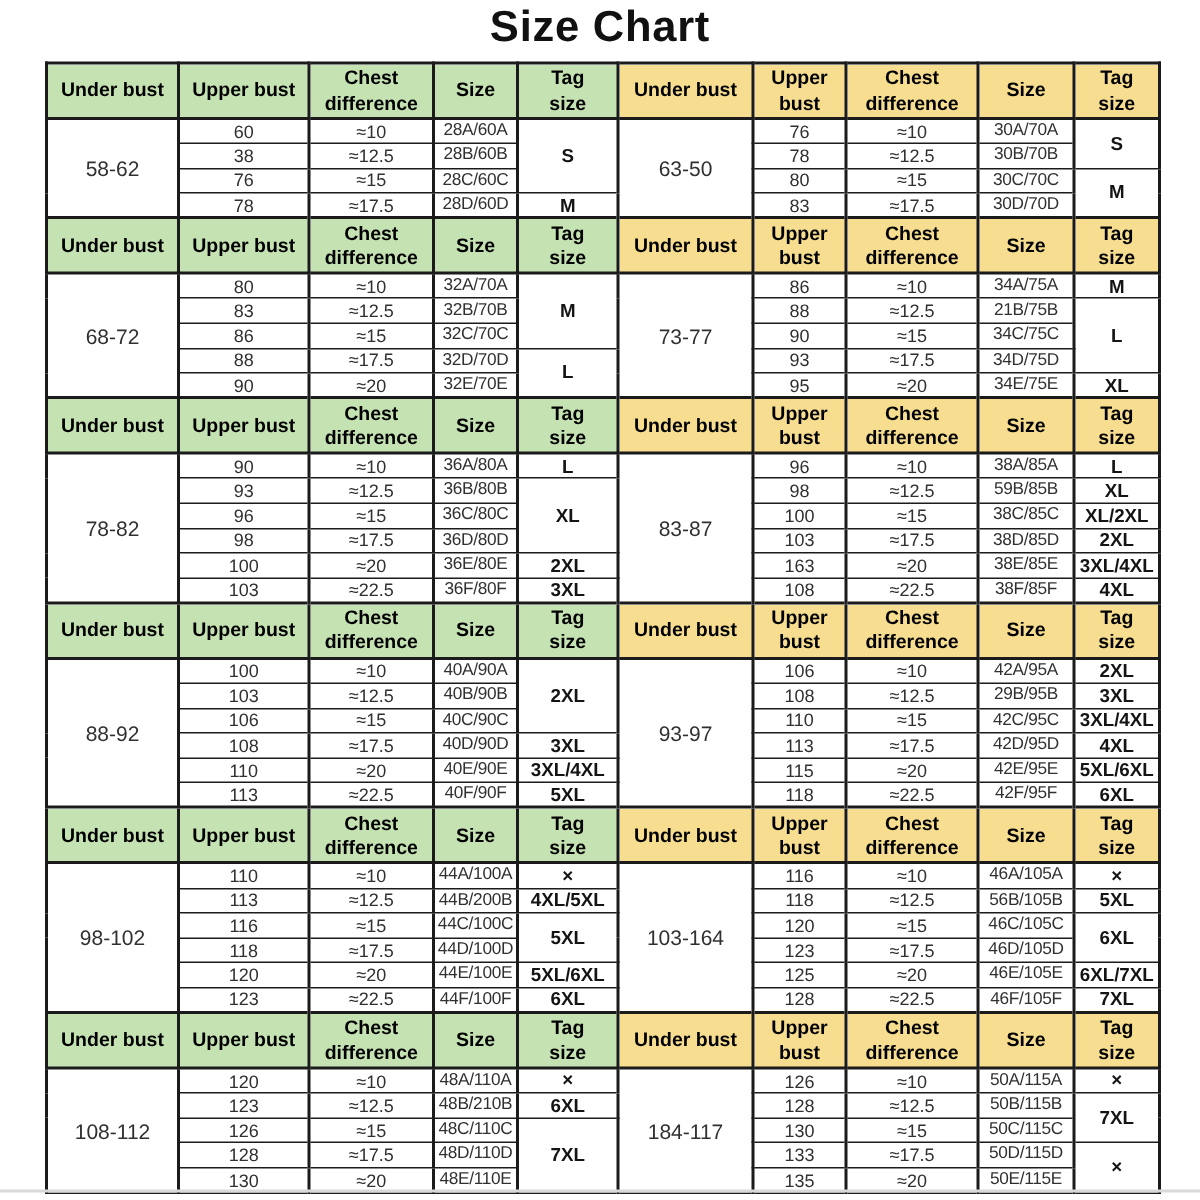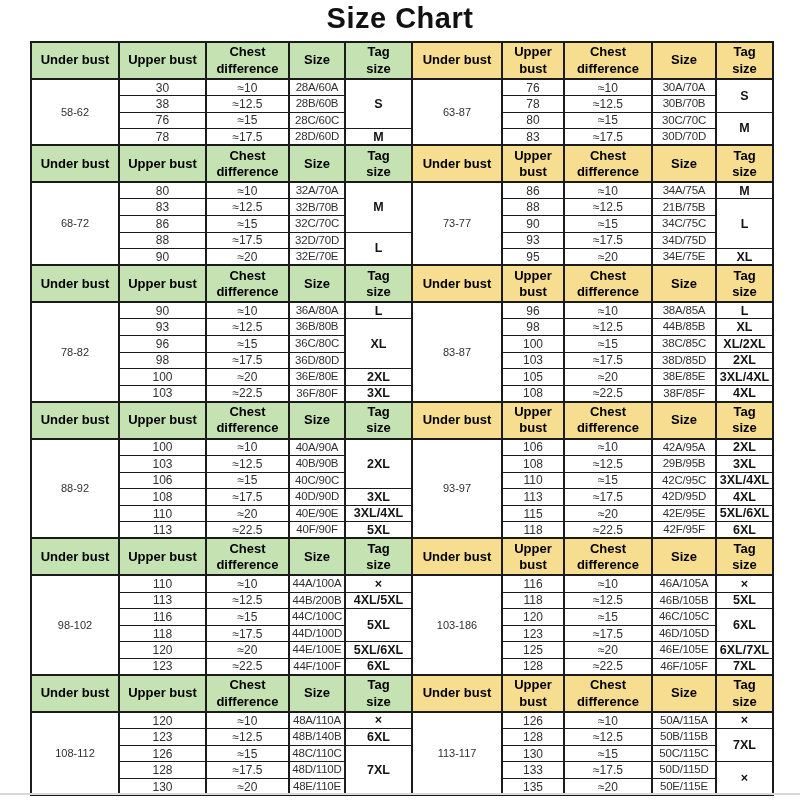--- a/index.html
+++ b/index.html
@@ -11,21 +11,21 @@
   table{border-collapse:collapse;table-layout:fixed;width:742px;}
   th,td{border:1px solid #1b1b1b;border-left-width:2px;border-right-width:2px;
         padding:0 1px;text-align:center;vertical-align:middle;overflow:hidden;}
   tr.hrow{height:37px;}
   tr.drow{height:16.6px;}
   th{border-top-width:2px;border-bottom-width:2px;font-size:13px;font-weight:bold;
      color:#000;line-height:1.25;white-space:pre-line;}
   th.green{background:#c5e2b2;}
   th.yellow{background:#f6dd8f;}
   td{font-size:12px;color:#303030;line-height:1;background:#fff;}
-  td.under{font-size:11px;}
+  td.under{font-size:14px;}
   td.size{font-size:11.5px;letter-spacing:-0.2px;}
   td.tag{font-size:12.5px;font-weight:bold;color:#141414;}
   .shadow{position:absolute;left:0;top:793px;width:800px;height:2px;background:#d9d9d9;}
 </style>
 </head>
 <body>
 
 <div class="page">
   <div class="title">Size Chart</div>
   <div class="tblwrap">
@@ -52,25 +52,25 @@
 size</th>
             <th class="yellow">Under bust</th>
             <th class="yellow">Upper bust</th>
             <th class="yellow">Chest difference</th>
             <th class="yellow">Size</th>
             <th class="yellow">Tag
 size</th>
           </tr>
           <tr class="drow">
             <td rowspan="4" class="under">58-62</td>
-            <td class="num">30</td>
+            <td class="num">60</td>
             <td class="num">≈10</td>
             <td class="size">28A/60A</td>
             <td rowspan="3" class="tag">S</td>
-            <td rowspan="4" class="under">63-87</td>
+            <td rowspan="4" class="under">63-50</td>
             <td class="num">76</td>
             <td class="num">≈10</td>
             <td class="size">30A/70A</td>
             <td rowspan="2" class="tag">S</td>
           </tr>
           <tr class="drow">
             <td class="num">38</td>
             <td class="num">≈12.5</td>
             <td class="size">28B/60B</td>
             <td class="num">78</td>
@@ -182,21 +182,21 @@
             <td class="size">38A/85A</td>
             <td rowspan="1" class="tag">L</td>
           </tr>
           <tr class="drow">
             <td class="num">93</td>
             <td class="num">≈12.5</td>
             <td class="size">36B/80B</td>
             <td rowspan="3" class="tag">XL</td>
             <td class="num">98</td>
             <td class="num">≈12.5</td>
-            <td class="size">44B/85B</td>
+            <td class="size">59B/85B</td>
             <td rowspan="1" class="tag">XL</td>
           </tr>
           <tr class="drow">
             <td class="num">96</td>
             <td class="num">≈15</td>
             <td class="size">36C/80C</td>
             <td class="num">100</td>
             <td class="num">≈15</td>
             <td class="size">38C/85C</td>
             <td rowspan="1" class="tag">XL/2XL</td>
@@ -208,21 +208,21 @@
             <td class="num">103</td>
             <td class="num">≈17.5</td>
             <td class="size">38D/85D</td>
             <td rowspan="1" class="tag">2XL</td>
           </tr>
           <tr class="drow">
             <td class="num">100</td>
             <td class="num">≈20</td>
             <td class="size">36E/80E</td>
             <td rowspan="1" class="tag">2XL</td>
-            <td class="num">105</td>
+            <td class="num">163</td>
             <td class="num">≈20</td>
             <td class="size">38E/85E</td>
             <td rowspan="1" class="tag">3XL/4XL</td>
           </tr>
           <tr class="drow">
             <td class="num">103</td>
             <td class="num">≈22.5</td>
             <td class="size">36F/80F</td>
             <td rowspan="1" class="tag">3XL</td>
             <td class="num">108</td>
@@ -317,34 +317,34 @@
             <th class="yellow">Size</th>
             <th class="yellow">Tag
 size</th>
           </tr>
           <tr class="drow">
             <td rowspan="6" class="under">98-102</td>
             <td class="num">110</td>
             <td class="num">≈10</td>
             <td class="size">44A/100A</td>
             <td rowspan="1" class="tag">×</td>
-            <td rowspan="6" class="under">103-186</td>
+            <td rowspan="6" class="under">103-164</td>
             <td class="num">116</td>
             <td class="num">≈10</td>
             <td class="size">46A/105A</td>
             <td rowspan="1" class="tag">×</td>
           </tr>
           <tr class="drow">
             <td class="num">113</td>
             <td class="num">≈12.5</td>
             <td class="size">44B/200B</td>
             <td rowspan="1" class="tag">4XL/5XL</td>
             <td class="num">118</td>
             <td class="num">≈12.5</td>
-            <td class="size">46B/105B</td>
+            <td class="size">56B/105B</td>
             <td rowspan="1" class="tag">5XL</td>
           </tr>
           <tr class="drow">
             <td class="num">116</td>
             <td class="num">≈15</td>
             <td class="size">44C/100C</td>
             <td rowspan="2" class="tag">5XL</td>
             <td class="num">120</td>
             <td class="num">≈15</td>
             <td class="size">46C/105C</td>
@@ -391,30 +391,30 @@
             <th class="yellow">Size</th>
             <th class="yellow">Tag
 size</th>
           </tr>
           <tr class="drow">
             <td rowspan="5" class="under">108-112</td>
             <td class="num">120</td>
             <td class="num">≈10</td>
             <td class="size">48A/110A</td>
             <td rowspan="1" class="tag">×</td>
-            <td rowspan="5" class="under">113-117</td>
+            <td rowspan="5" class="under">184-117</td>
             <td class="num">126</td>
             <td class="num">≈10</td>
             <td class="size">50A/115A</td>
             <td rowspan="1" class="tag">×</td>
           </tr>
           <tr class="drow">
             <td class="num">123</td>
             <td class="num">≈12.5</td>
-            <td class="size">48B/140B</td>
+            <td class="size">48B/210B</td>
             <td rowspan="1" class="tag">6XL</td>
             <td class="num">128</td>
             <td class="num">≈12.5</td>
             <td class="size">50B/115B</td>
             <td rowspan="2" class="tag">7XL</td>
           </tr>
           <tr class="drow">
             <td class="num">126</td>
             <td class="num">≈15</td>
             <td class="size">48C/110C</td>

